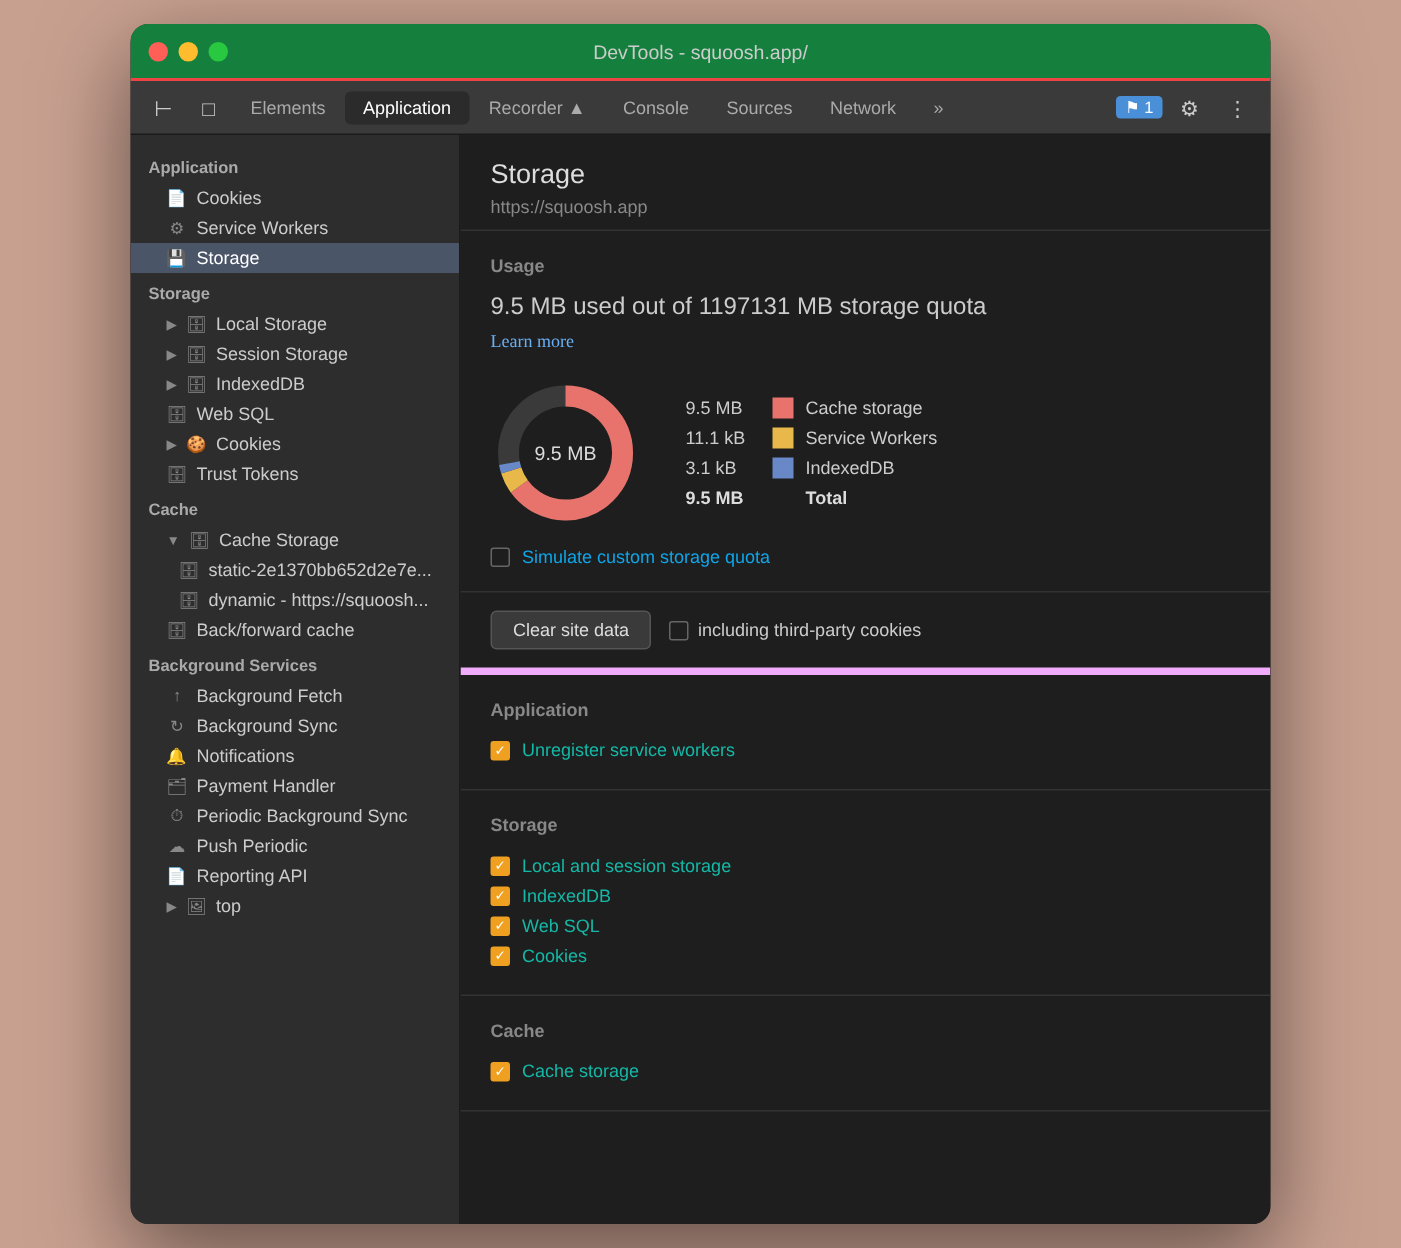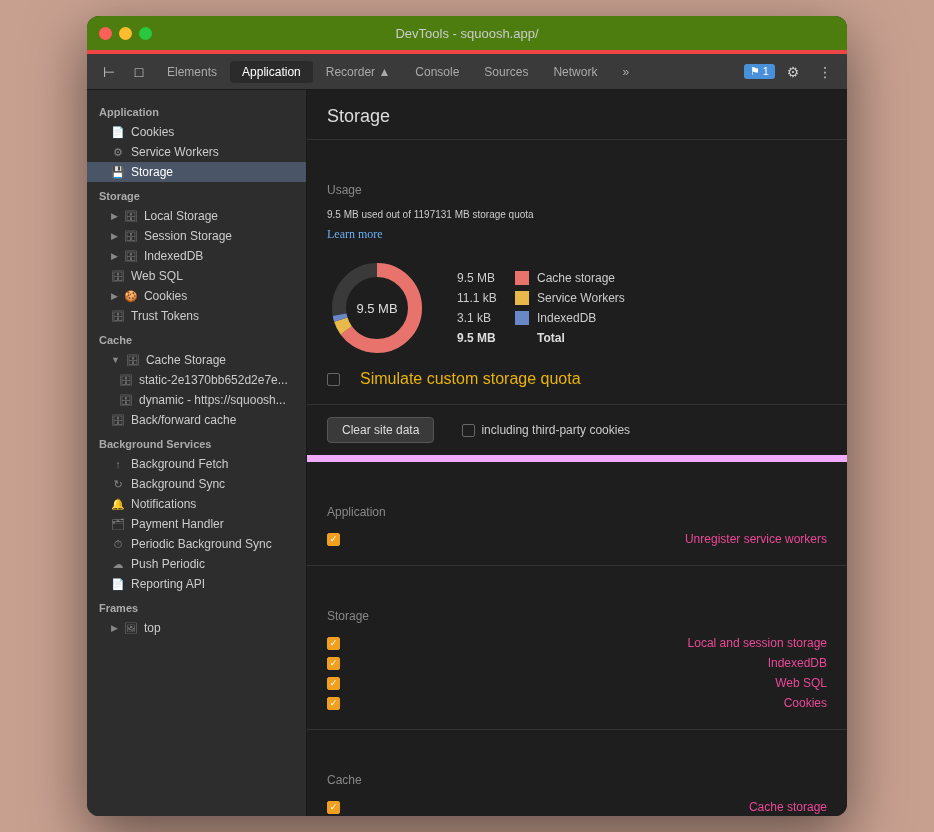--- a/index.html
+++ b/index.html
@@ -12,27 +12,27 @@
       font-family: -apple-system, BlinkMacSystemFont, 'Segoe UI', sans-serif;
     }
     .window {
       width: 760px;
       border-radius: 12px;
       overflow: hidden;
       box-shadow: 0 20px 60px rgba(0,0,0,0.5);
       background: #2b2b2b;
     }
     .titlebar {
-      background: #4d7c0f;
+      background: #15803d;
       height: 38px;
       display: flex;
       align-items: center;
       padding: 0 12px;
       position: relative;
-      border-bottom: 4px solid #ef4444;
+      border-bottom: 2px solid #ef4444;
     }
     .traffic-lights {
       display: flex;
       gap: 7px;
     }
     .traffic-light {
       width: 13px;
       height: 13px;
       border-radius: 50%;
     }
@@ -167,26 +167,25 @@
       font-size: 12px;
       color: #888;
     }
     .section {
       border-bottom: 1px solid #333;
       padding: 16px 20px;
     }
     .section-title {
       font-size: 12px;
       color: #888;
-      font-weight: 400;
+      font-weight: 700;
       margin-bottom: 12px;
-      margin-top: 27px;
     }
     .usage-text {
-      font-size: 10px;
+      font-size: 16px;
       color: #ccc;
       margin-bottom: 4px;
     }
     .learn-more {
       color: #6ab0f5;
       font-size: 12px;
       cursor: pointer;
       text-decoration: none;
       font-family: Liberation Serif, serif;
     }
@@ -260,65 +259,62 @@
       display: flex;
       align-items: center;
       justify-content: center;
     }
     .checkbox-checked::after {
       content: '✓';
       font-size: 9px;
       color: #fff;
     }
     .simulate-label {
-      font-size: 16px;
-      color: #eab308;
-      margin-left: 12px;
+      font-size: 12px;
+      color: #0ea5e9;
     }
     .clear-section {
       display: flex;
       align-items: center;
       gap: 12px;
       padding: 12px 20px;
-      border-bottom: 7px solid #f0abfc;
+      border-bottom: 5px solid #f0abfc;
     }
     .btn-clear {
       padding: 5px 14px;
       background: #3a3a3a;
       border: 1px solid #555;
       border-radius: 4px;
       color: #ddd;
       font-size: 12px;
       cursor: pointer;
     }
     .checkbox-label-row {
       display: flex;
       align-items: center;
       gap: 6px;
       font-size: 12px;
       color: #ccc;
-      margin-left: 16px;
     }
     .clear-data-section {
       padding: 16px 20px;
       border-bottom: 1px solid #333;
     }
     .clear-data-section .section-title {
       color: #888;
       font-size: 12px;
       margin-bottom: 10px;
     }
     .checkbox-item {
       display: flex;
       align-items: center;
       gap: 8px;
       padding: 3px 0;
       font-size: 12px;
-      color: #ec4899;
-      justify-content: space-between;
+      color: #14b8a6;
     }
   </style>
 </head>
 <body>
 
 <div class="window">
 
   <div class="titlebar">
     <div class="traffic-lights">
       <div class="traffic-light tl-red"></div>
@@ -437,32 +433,32 @@
       </div>
       <div class="sidebar-item indent1">
         <span class="sidebar-icon">☁</span>
         <span class="sidebar-label">Push Periodic</span>
       </div>
       <div class="sidebar-item indent1">
         <span class="sidebar-icon">📄</span>
         <span class="sidebar-label">Reporting API</span>
       </div>
 
-      <div class="sidebar-section-header">Frames</div>
       <div class="sidebar-item indent1">
         <span class="sidebar-arrow">▶</span>
         <span class="sidebar-icon">🖼</span>
         <span class="sidebar-label">top</span>
       </div>
     </div>
 
     <div class="content">
 
       <div class="content-header">
         <div class="content-title">Storage</div>
+        <div class="content-url">https://squoosh.app</div>
       </div>
 
       <div class="section">
         <div class="section-title">Usage</div>
         <div class="usage-text">9.5 MB used out of 1197131 MB storage quota</div>
         <a class="learn-more">Learn more</a>
 
         <div class="usage-chart-area">
 
           <div class="donut-container">

